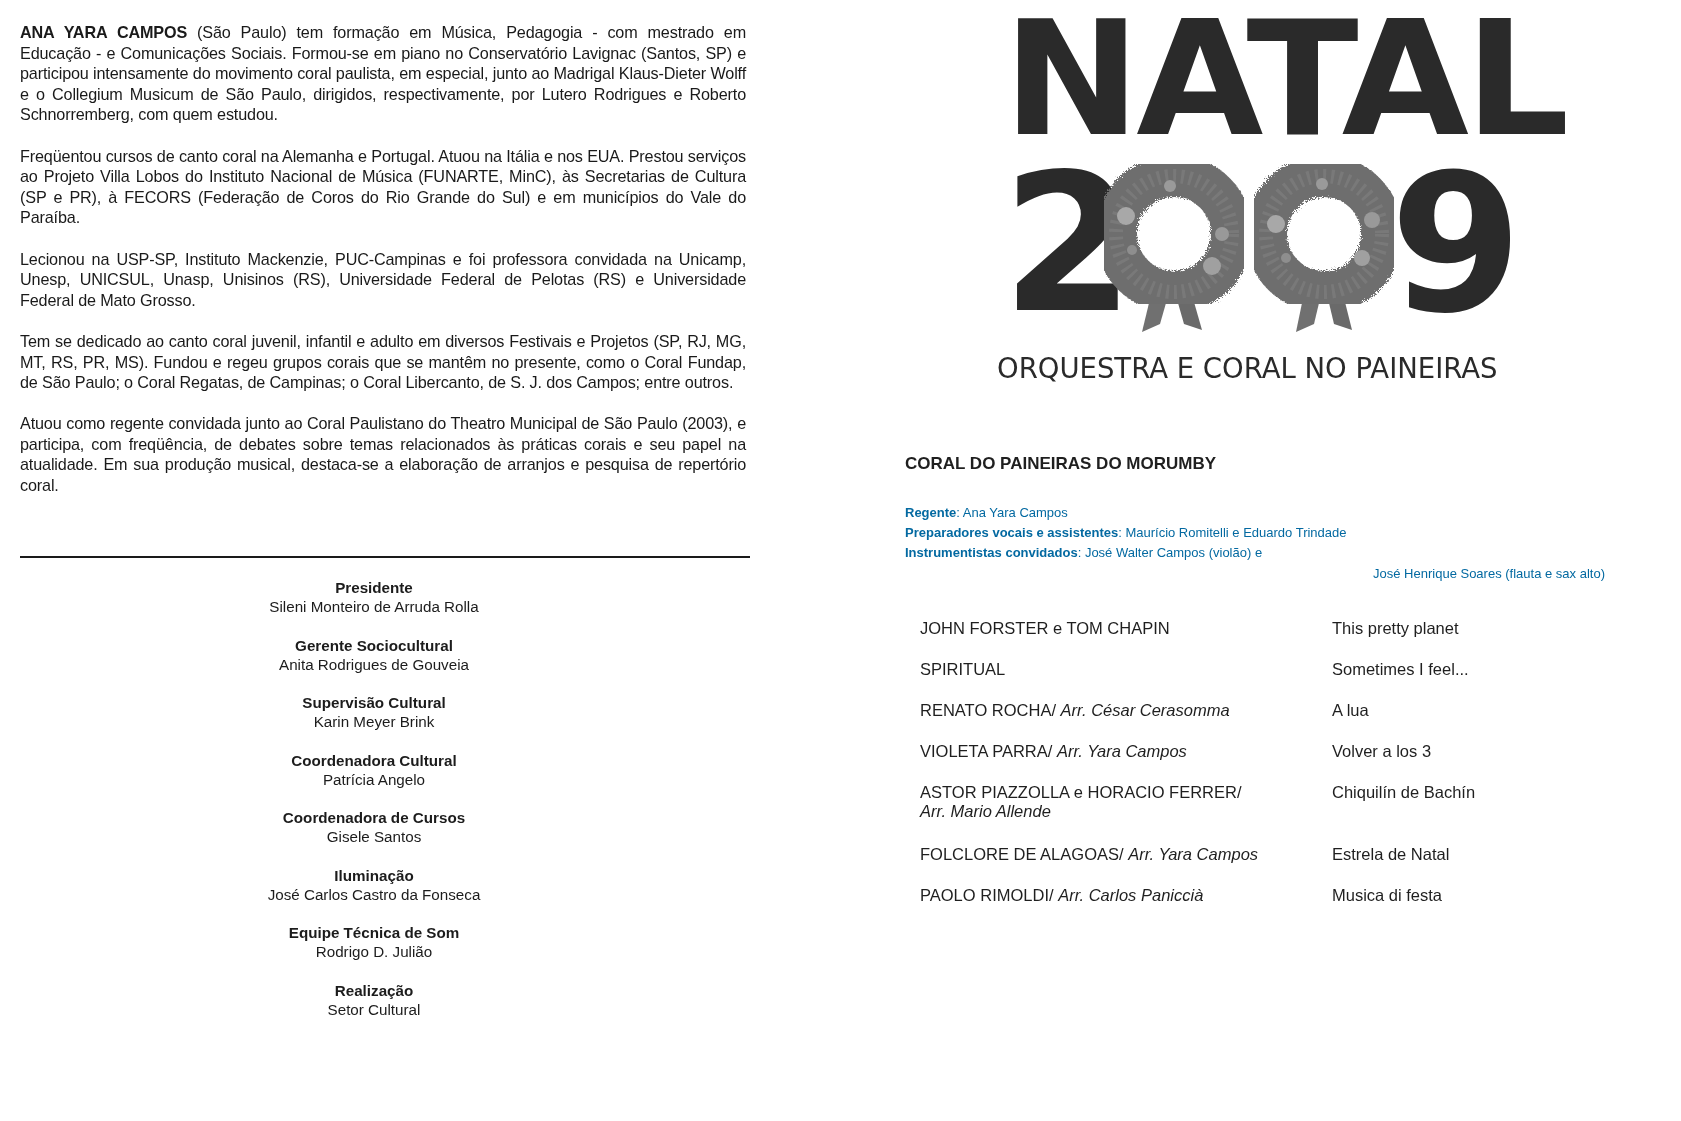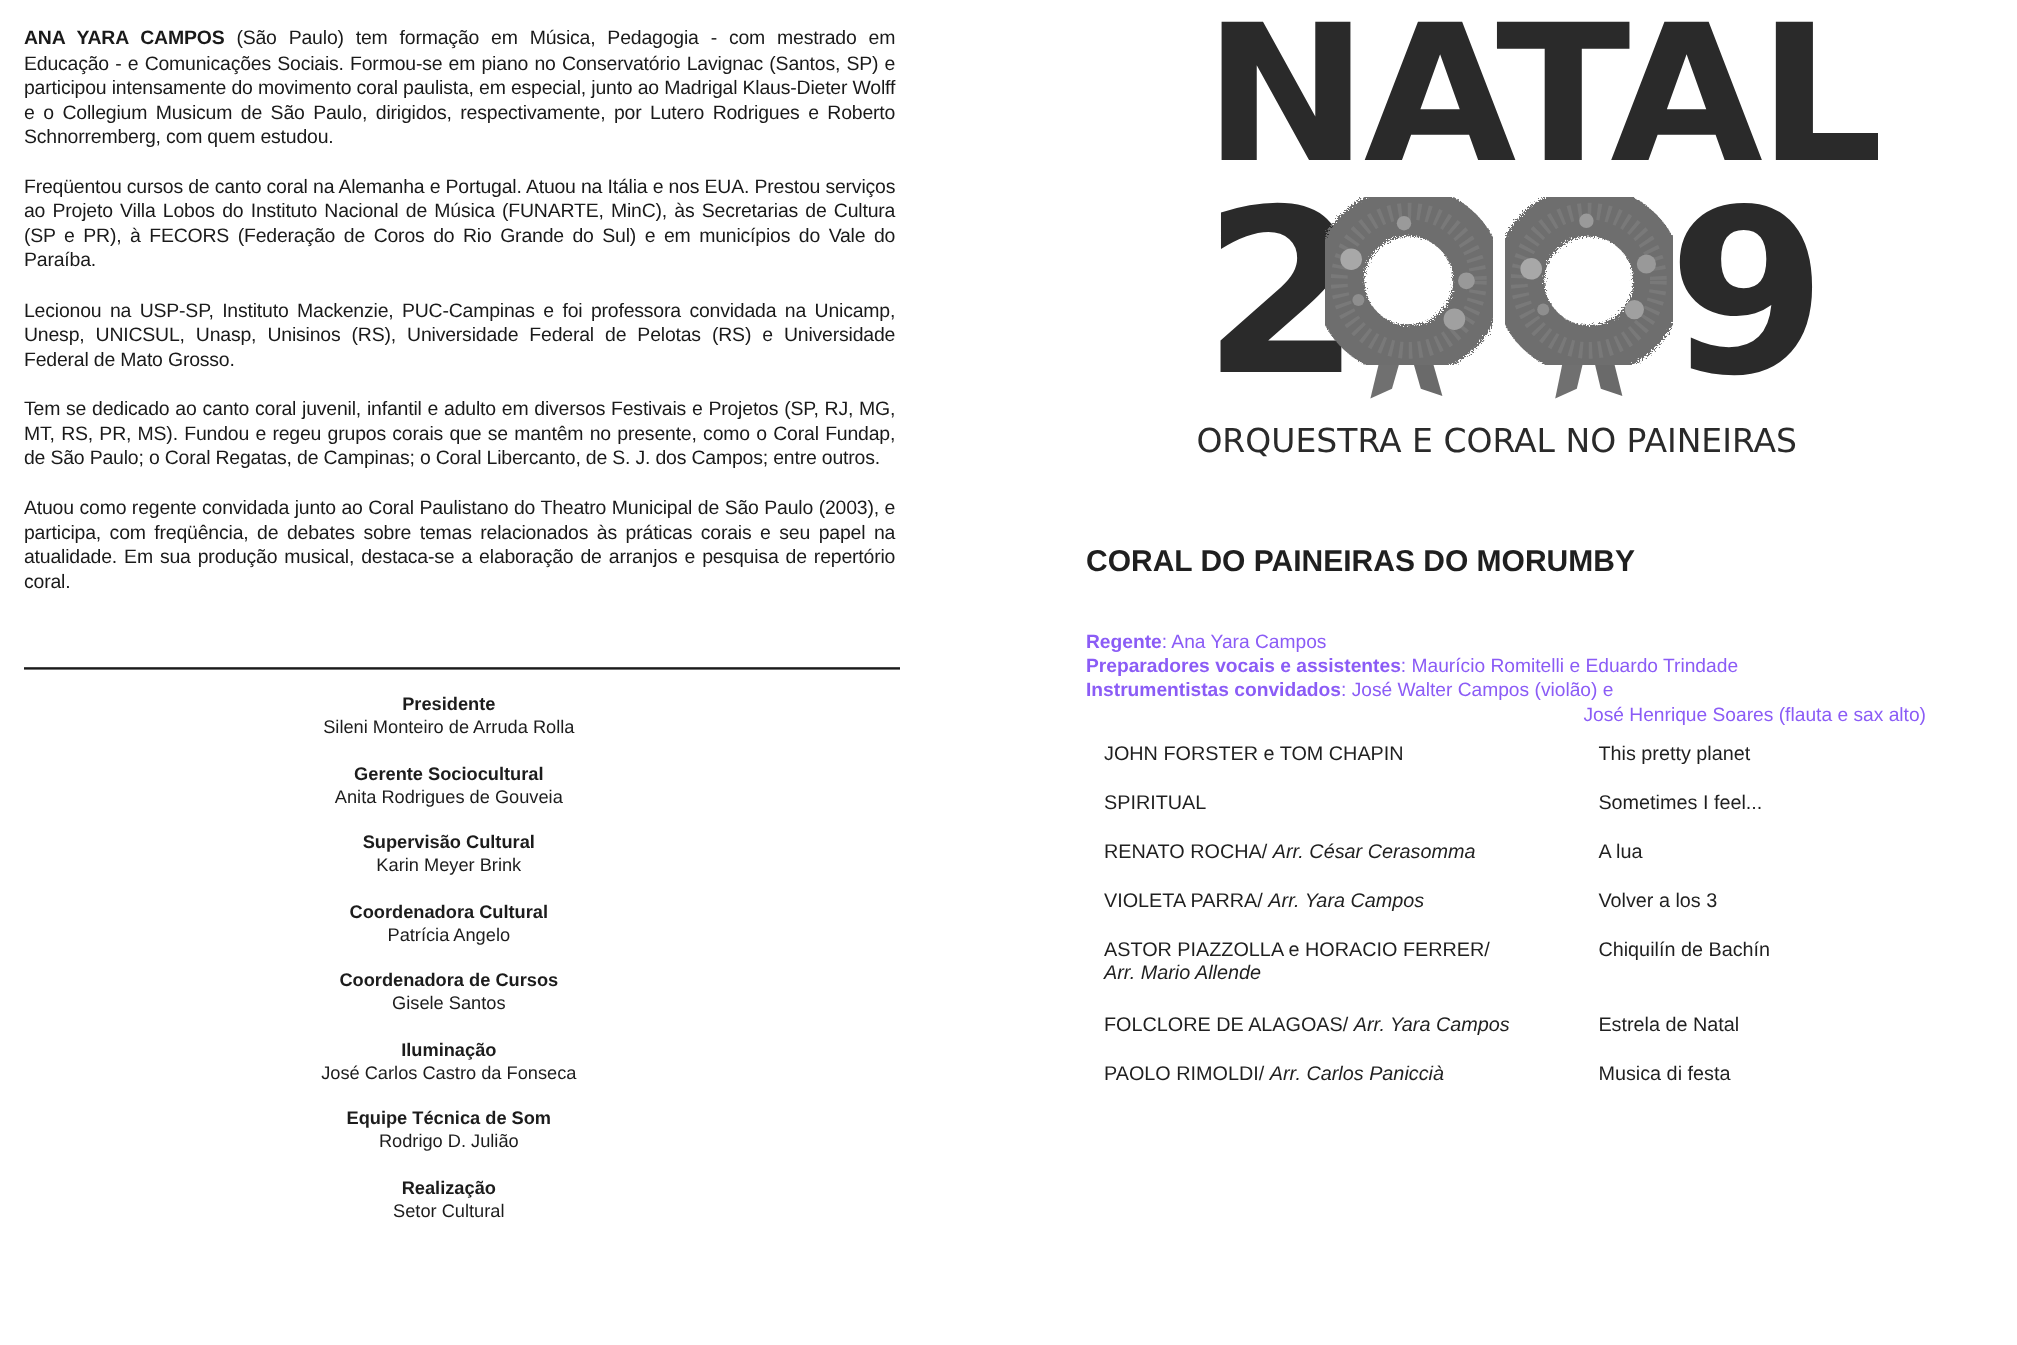--- a/index.html
+++ b/index.html
@@ -60,25 +60,25 @@
   .wreath-1 { left: 92px; }
   .wreath-2 { left: 240px; }
   .subtitle {
     position: absolute; left: 127px; top: 352px; width: 560px;
     font-family: "DejaVu Sans", sans-serif; font-weight: normal;
     font-size: 27.5px; line-height: 32px; letter-spacing: 0px;
     color: #2a2a2a; white-space: nowrap;
   }
   .choir-title {
     position: absolute; left: 35px; top: 454px;
-    font-size: 25px; font-weight: bold; color: #1f1f1f;
+    font-size: 17px; font-weight: bold; color: #1f1f1f;
   }
   .staff {
-    position: absolute; left: 35px; top: 526px; width: 700px;
-    font-size: 16px; line-height: 20.2px; color: #8b5cf6;
+    position: absolute; left: 35px; top: 503px; width: 700px;
+    font-size: 13px; line-height: 20.2px; color: #0369a1;
   }
   .staff .line { white-space: nowrap; }
   .staff b { font-weight: bold; }
   .staff .indent { padding-left: 249px; text-align: right; }
   .program {
     position: absolute; left: 35px; top: 619px; width: 700px;
     font-size: 16.5px; color: #1f1f1f;
   }
   .prog-row { position: absolute; left: 0; width: 700px; }
   .prog-row .composer { position: absolute; left: 15px; width: 420px; line-height: 19px; }

